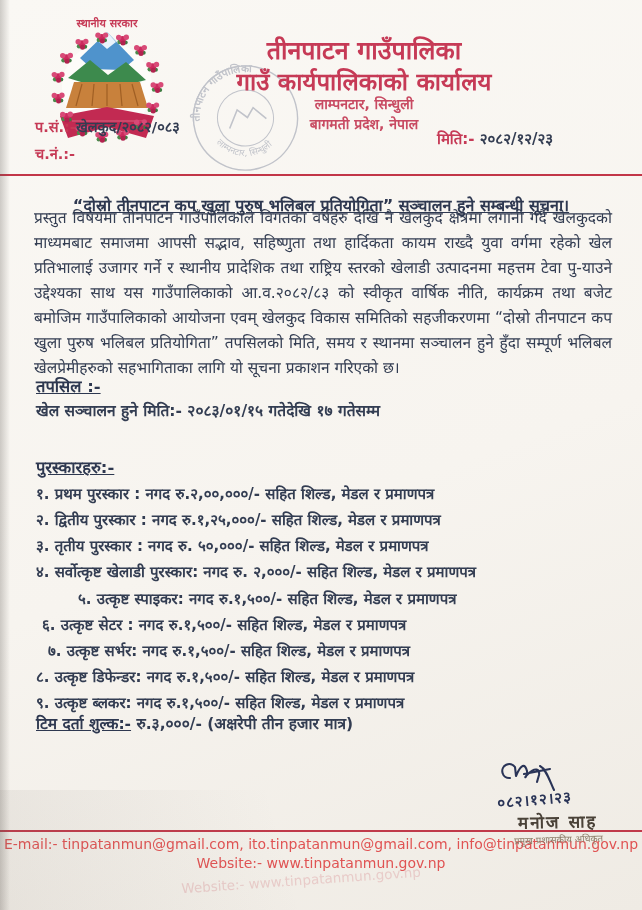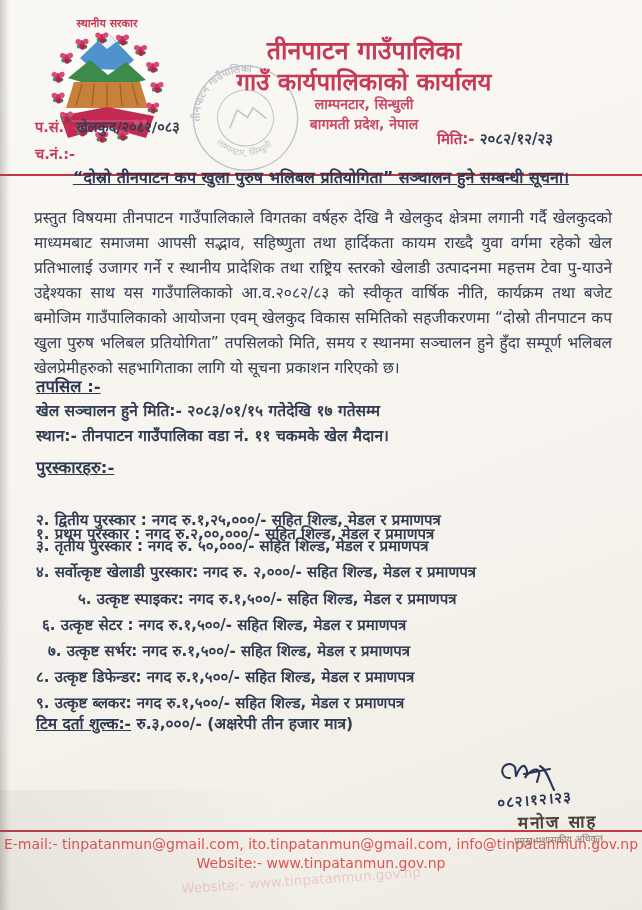--- a/index.html
+++ b/index.html
@@ -14,21 +14,21 @@
     background:linear-gradient(75deg,rgba(120,110,100,.10),rgba(120,110,100,0) 45%);pointer-events:none;z-index:40;}
   .abs{position:absolute;}
   .red{color:#c63a56;margin-top:48px;}
   .dark{color:#333d52;margin-top:41px;}
   .org-name{left:214px;top:32px;width:300px;text-align:center;font-size:25px;font-weight:700;color:#c63a56;}
   .office-name{left:214px;top:64px;width:300px;text-align:center;font-size:24px;font-weight:700;color:#c63a56;}
   .addr1{left:214px;top:94px;width:300px;text-align:center;font-size:14px;font-weight:700;color:#c84a62;}
   .addr2{left:214px;top:114px;width:300px;text-align:center;font-size:14px;font-weight:700;color:#c84a62;}
   .refline{font-size:14.5px;font-weight:600;}
   .rule{left:0;width:642px;height:2px;background:#c23648;}
-  .subject{left:30px;top:166px;width:582px;text-align:center;font-size:16px;font-weight:700;color:#2e3850;}
+  .subject{left:30px;top:194px;width:582px;text-align:center;font-size:16px;font-weight:700;color:#2e3850;}
   .subject span{text-decoration:underline;}
   .body-par{left:34px;top:206px;width:578px;font-size:15.5px;line-height:25px;color:#333d52;text-align:justify;}
   .h-underline{font-size:16.5px;font-weight:700;color:#2e3850;text-decoration:underline;}
   .detail{font-size:15.5px;font-weight:600;color:#333d52;}
   .prize{left:36px;width:580px;font-size:15px;font-weight:600;color:#333d52;white-space:nowrap;}
   .fee-line{left:36px;top:712px;font-size:15.5px;color:#333d52;font-weight:600;}
   .fee-line .lbl{font-weight:700;text-decoration:underline;color:#2e3850;}
   .footer-rule{top:830px;background:#c03a4a;}
   .f-email{left:0;top:836px;width:642px;text-align:center;font-size:14px;color:#e05353;}
   .f-web{left:0;top:855px;width:642px;text-align:center;font-size:14px;color:#e05353;}
@@ -123,24 +123,23 @@
   <div class="abs rule" style="top:174px;"></div>
 
   <div class="abs subject">
     <span>“दोस्रो तीनपाटन कप खुला पुरुष भलिबल प्रतियोगिता” सञ्चालन हुने सम्बन्धी सूचना।</span>
   </div>
 
   <div class="abs body-par">प्रस्तुत विषयमा तीनपाटन गाउँपालिकाले विगतका वर्षहरु देखि नै खेलकुद क्षेत्रमा लगानी गर्दै खेलकुदको माध्यमबाट समाजमा आपसी सद्भाव, सहिष्णुता तथा हार्दिकता कायम राख्दै युवा वर्गमा रहेको खेल प्रतिभालाई उजागर गर्ने र स्थानीय प्रादेशिक तथा राष्ट्रिय स्तरको खेलाडी उत्पादनमा महत्तम टेवा पु-याउने उद्देश्यका साथ यस गाउँपालिकाको आ.व.२०८२/८३ को स्वीकृत वार्षिक नीति, कार्यक्रम तथा बजेट बमोजिम गाउँपालिकाको आयोजना एवम् खेलकुद विकास समितिको सहजीकरणमा “दोस्रो तीनपाटन कप खुला पुरुष भलिबल प्रतियोगिता” तपसिलको मिति, समय र स्थानमा सञ्चालन हुने हुँदा सम्पूर्ण भलिबल खेलप्रेमीहरुको सहभागिताका लागि यो सूचना प्रकाशन गरिएको छ।</div>
 
   <div class="abs h-underline" style="left:36px;top:374px;">तपसिल :-</div>
   <div class="abs detail" style="left:36px;top:399px;">खेल सञ्चालन हुने मिति:- २०८३/०१/१५ गतेदेखि १७ गतेसम्म</div>
-  <div class="abs detail" style="left:36px;top:424px;">स्थान:- तीनपाटन गाउँपालिका वडा नं. ११ चकमके खेल मैदान।</div>
 
   <div class="abs h-underline" style="left:36px;top:455px;">पुरस्कारहरु:-</div>
-  <div class="abs prize" style="top:483px;margin-top:40px;">१. प्रथम पुरस्कार : नगद रु.२,००,०००/- सहित शिल्ड, मेडल र प्रमाणपत्र</div>
+  <div class="abs prize" style="top:483px;">१. प्रथम पुरस्कार : नगद रु.२,००,०००/- सहित शिल्ड, मेडल र प्रमाणपत्र</div>
   <div class="abs prize" style="top:509px;">२. द्वितीय पुरस्कार : नगद रु.१,२५,०००/- सहित शिल्ड, मेडल र प्रमाणपत्र</div>
   <div class="abs prize" style="top:535px;">३. तृतीय पुरस्कार : नगद रु. ५०,०००/- सहित शिल्ड, मेडल र प्रमाणपत्र</div>
   <div class="abs prize" style="top:561px;">४. सर्वोत्कृष्ट खेलाडी पुरस्कार: नगद रु. २,०००/- सहित शिल्ड, मेडल र प्रमाणपत्र</div>
   <div class="abs prize" style="top:588px;margin-left:42px;">५. उत्कृष्ट स्पाइकर: नगद रु.१,५००/- सहित शिल्ड, मेडल र प्रमाणपत्र</div>
   <div class="abs prize" style="top:614px;margin-left:6px;">६. उत्कृष्ट सेटर : नगद रु.१,५००/- सहित शिल्ड, मेडल र प्रमाणपत्र</div>
   <div class="abs prize" style="top:640px;margin-left:12px;">७. उत्कृष्ट सर्भर: नगद रु.१,५००/- सहित शिल्ड, मेडल र प्रमाणपत्र</div>
   <div class="abs prize" style="top:666px;">८. उत्कृष्ट डिफेन्डर: नगद रु.१,५००/- सहित शिल्ड, मेडल र प्रमाणपत्र</div>
   <div class="abs prize" style="top:692px;">९. उत्कृष्ट ब्लकर: नगद रु.१,५००/- सहित शिल्ड, मेडल र प्रमाणपत्र</div>
 
   <div class="abs fee-line">

